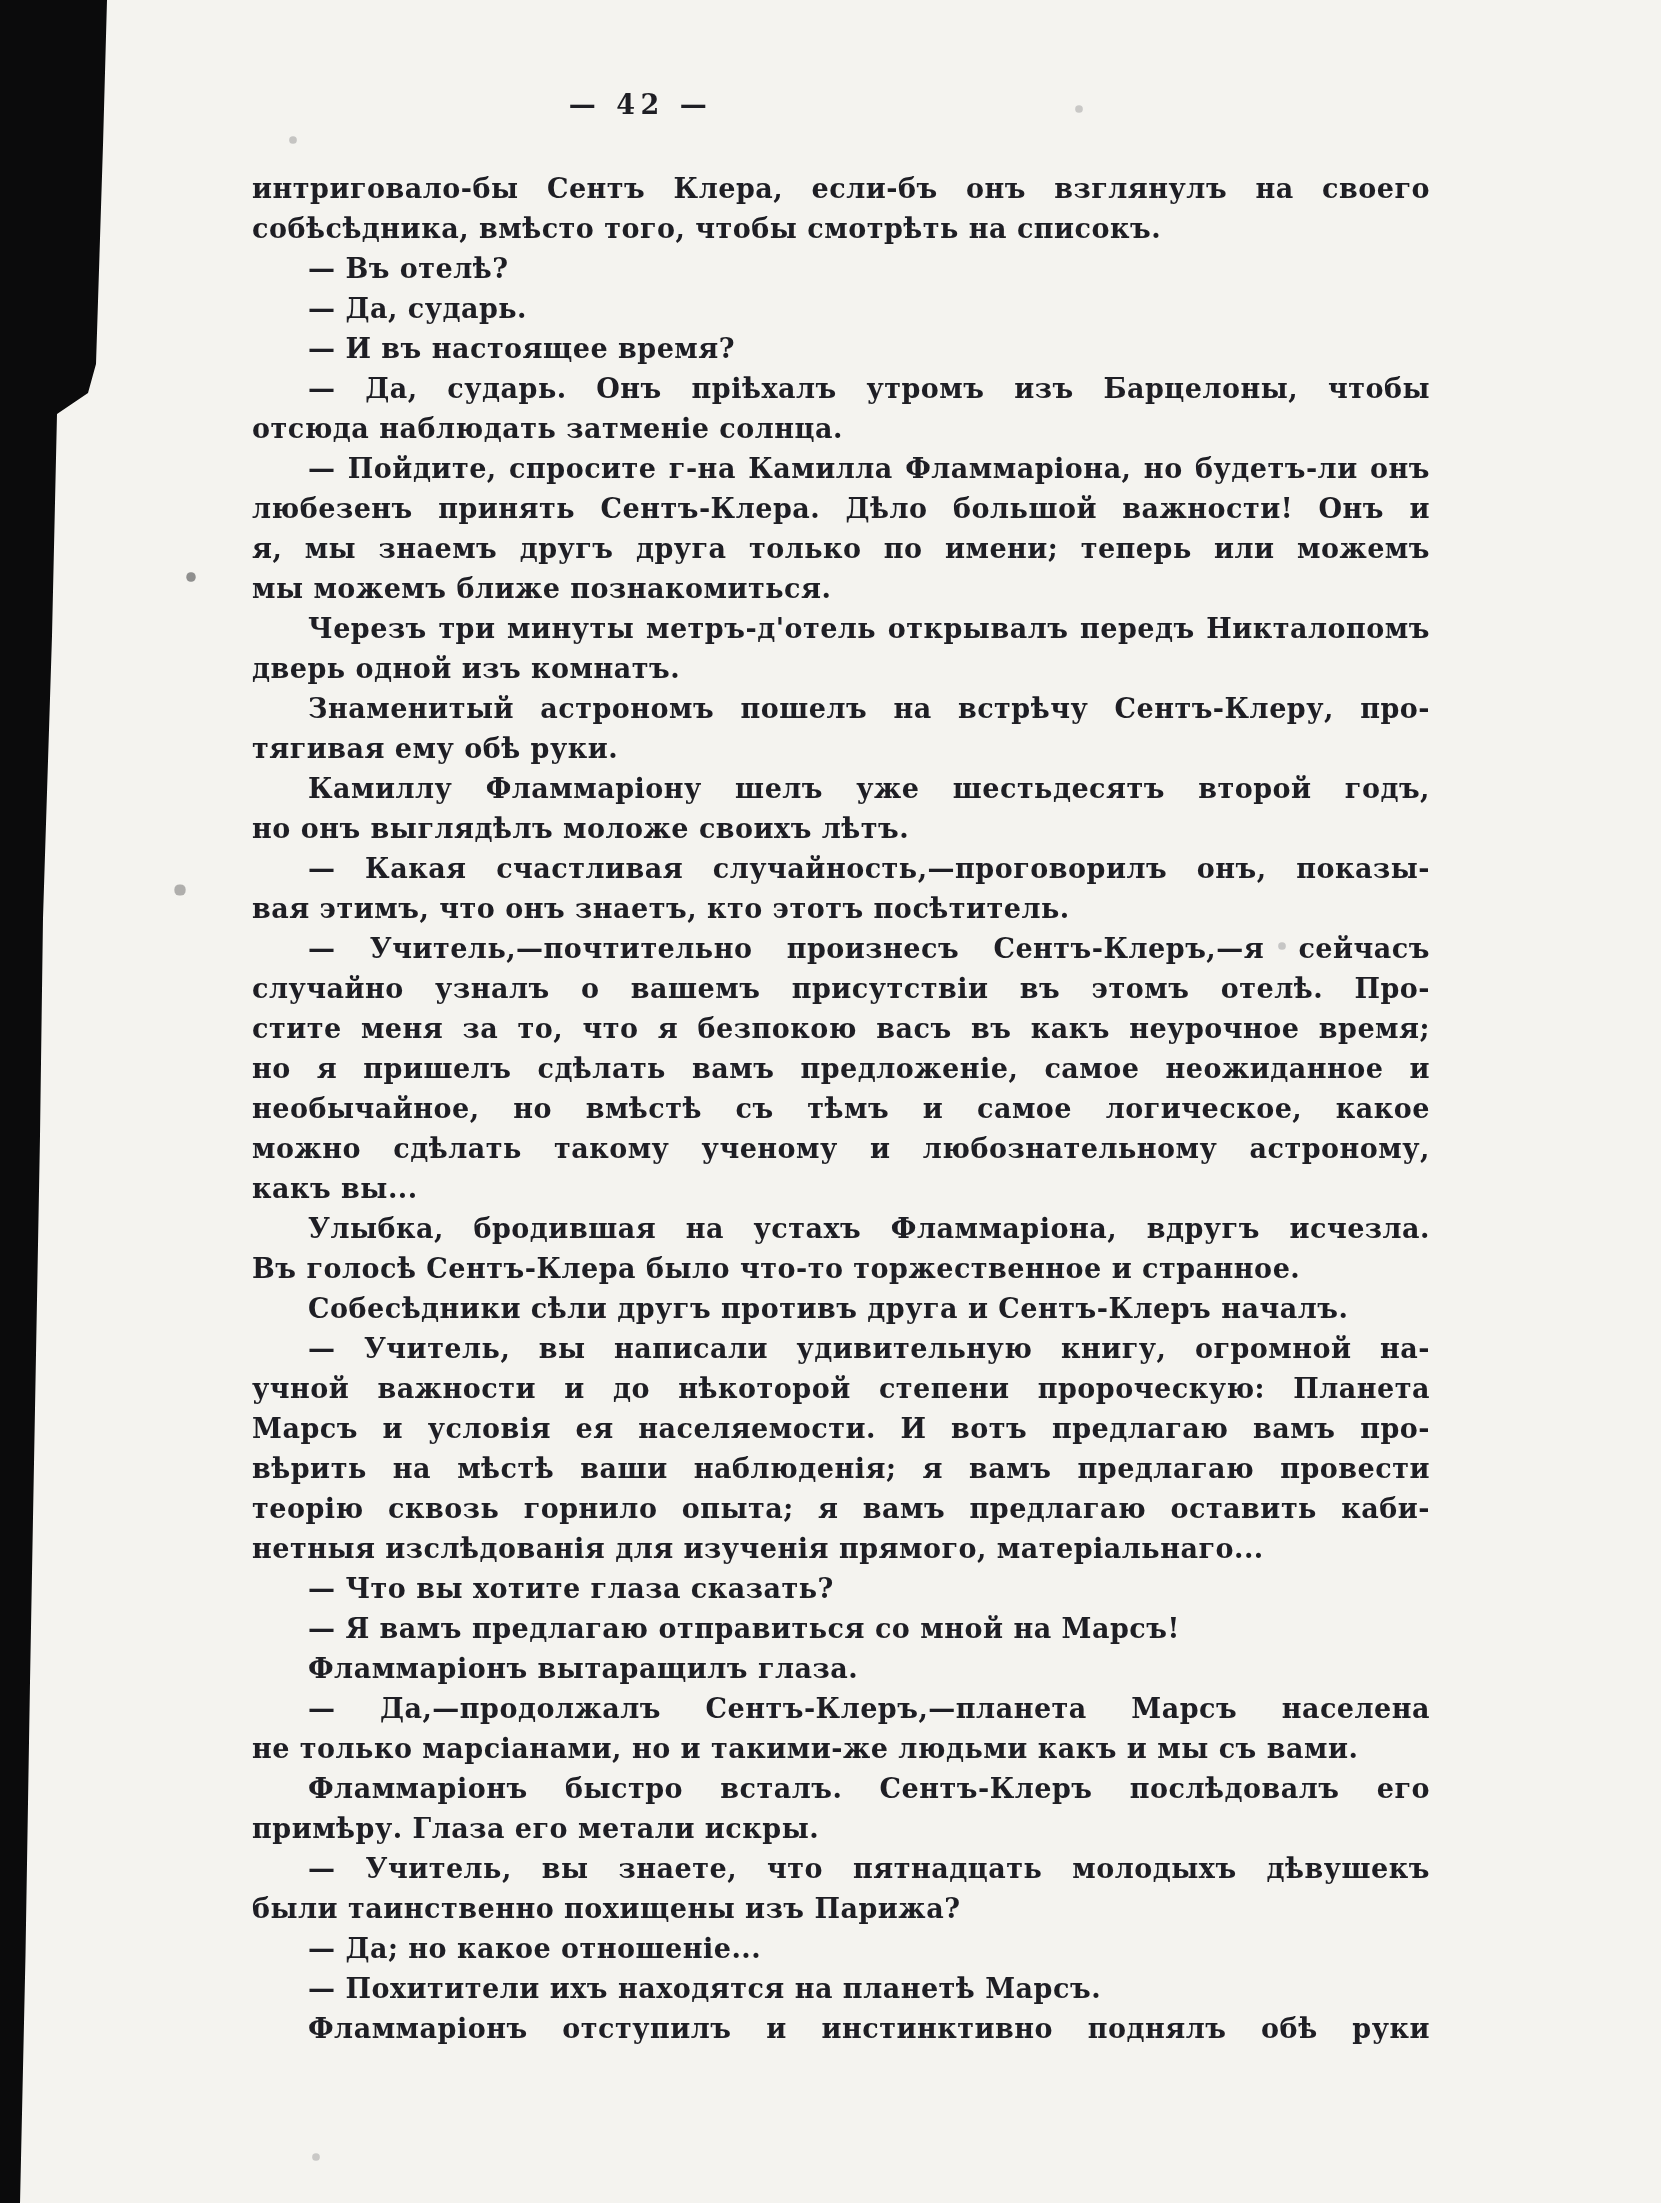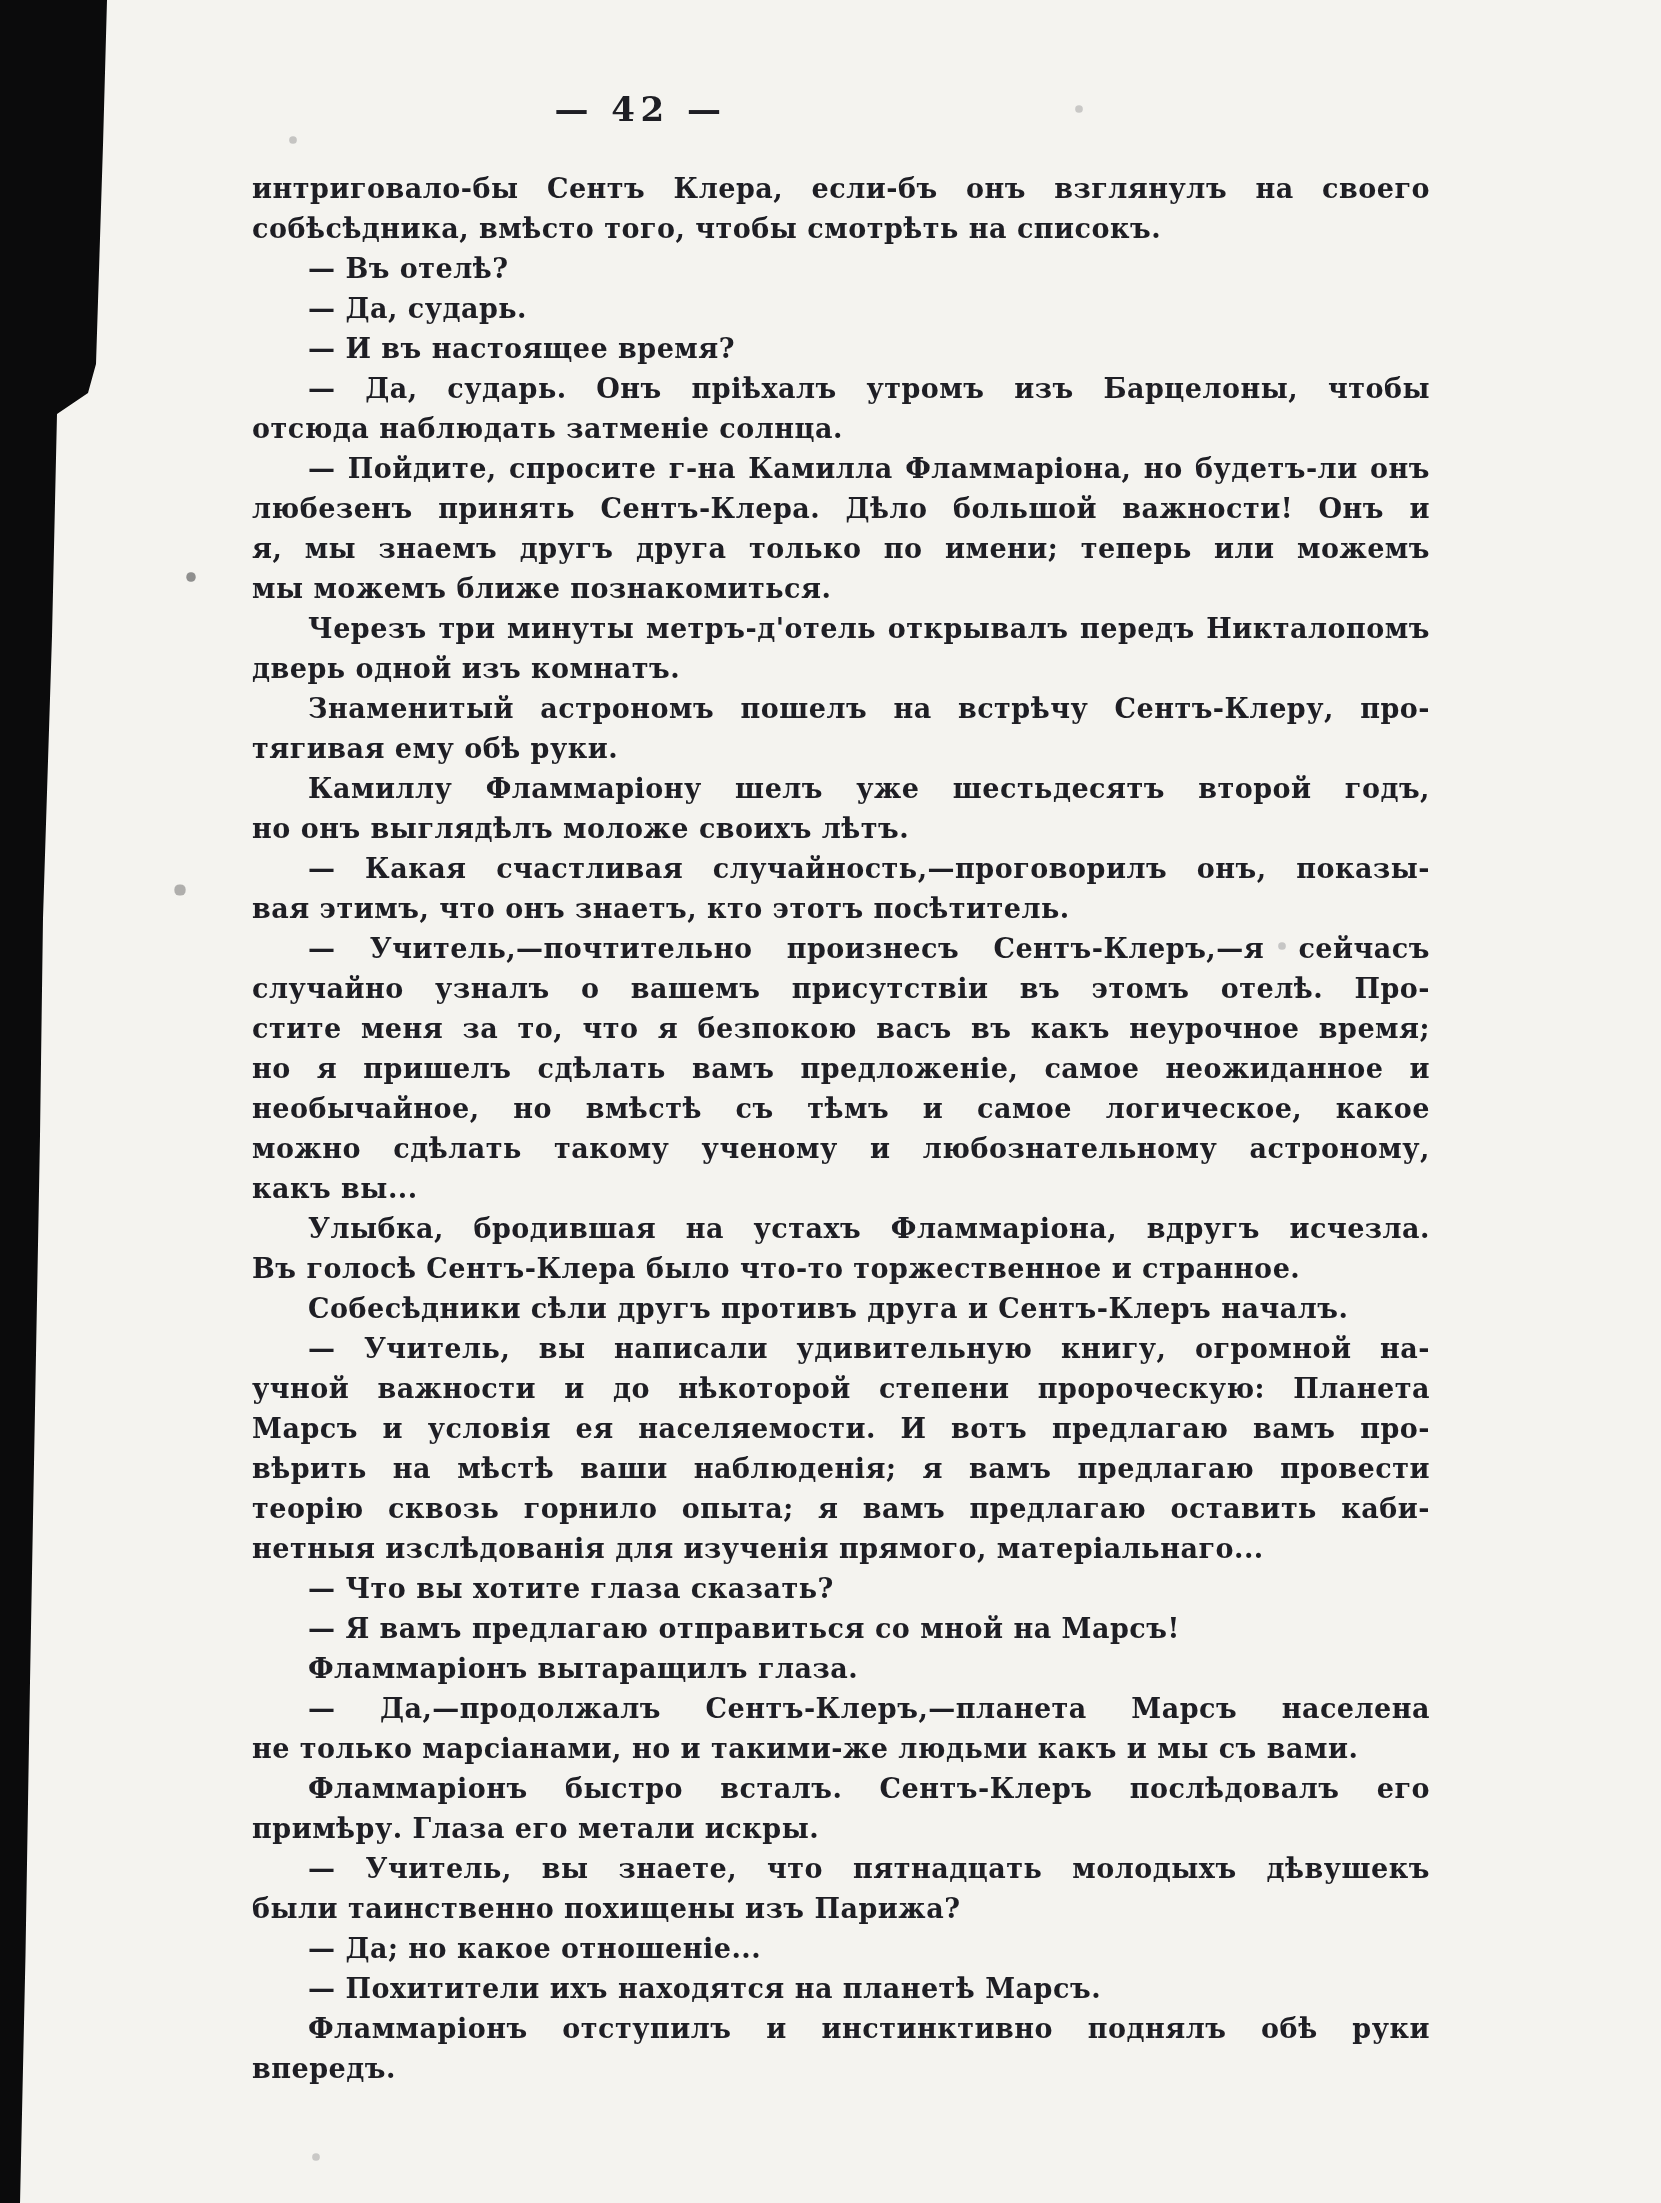--- a/index.html
+++ b/index.html
@@ -32,21 +32,21 @@
       178px 888px 0 3.6px rgba(90,90,92,.45),
       291px 138px 0 1.8px rgba(110,110,112,.35),
       1077px 107px 0 1.8px rgba(120,120,122,.35),
       1280px 944px 0 1.8px rgba(130,130,135,.4),
       314px 2155px 0 1.8px rgba(120,120,122,.35);
   }
   .page-header {
     position: absolute;
     top: 89px; left: 545px; width: 191px;
     text-align: center;
-    font-size: 34px;
+    font-size: 27px;
     font-weight: bold;
     letter-spacing: 5.5px;
     white-space: nowrap;
   }
   .text-block {
     position: absolute;
     left: 252px; top: 169px; width: 1178px;
     font-size: 27px;
     line-height: 40px;
     font-weight: bold;
@@ -108,16 +108,15 @@
       <div class="line indent last">Фламмаріонъ вытаращилъ глаза.</div>
       <div class="line indent">— Да,—продолжалъ Сентъ-Клеръ,—планета Марсъ населена</div>
       <div class="line last">не только марсіанами, но и такими-же людьми какъ и мы съ вами.</div>
       <div class="line indent">Фламмаріонъ быстро всталъ. Сентъ-Клеръ послѣдовалъ его</div>
       <div class="line last">примѣру. Глаза его метали искры.</div>
       <div class="line indent">— Учитель, вы знаете, что пятнадцать молодыхъ дѣвушекъ</div>
       <div class="line last">были таинственно похищены изъ Парижа?</div>
       <div class="line indent last">— Да; но какое отношеніе...</div>
       <div class="line indent last">— Похитители ихъ находятся на планетѣ Марсъ.</div>
       <div class="line indent">Фламмаріонъ отступилъ и инстинктивно поднялъ обѣ руки</div>
-      <div class="line last">впередъ.</div>
     </div>
 </div>
 
 
 </body></html>

